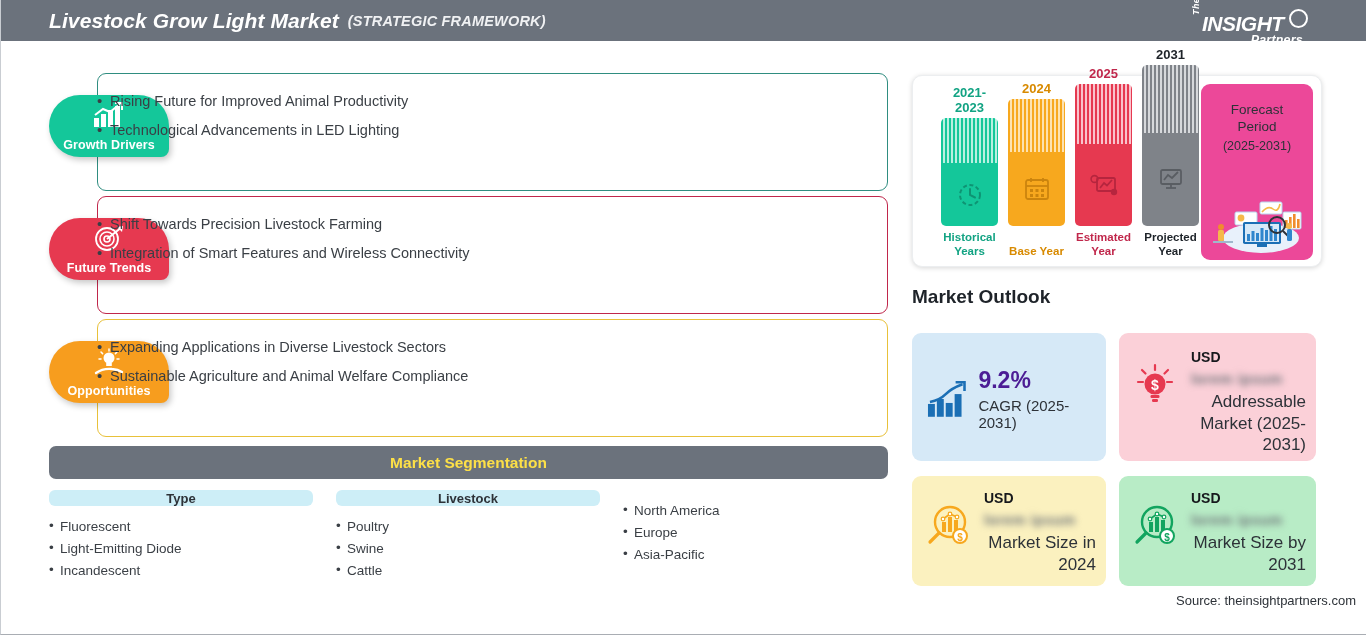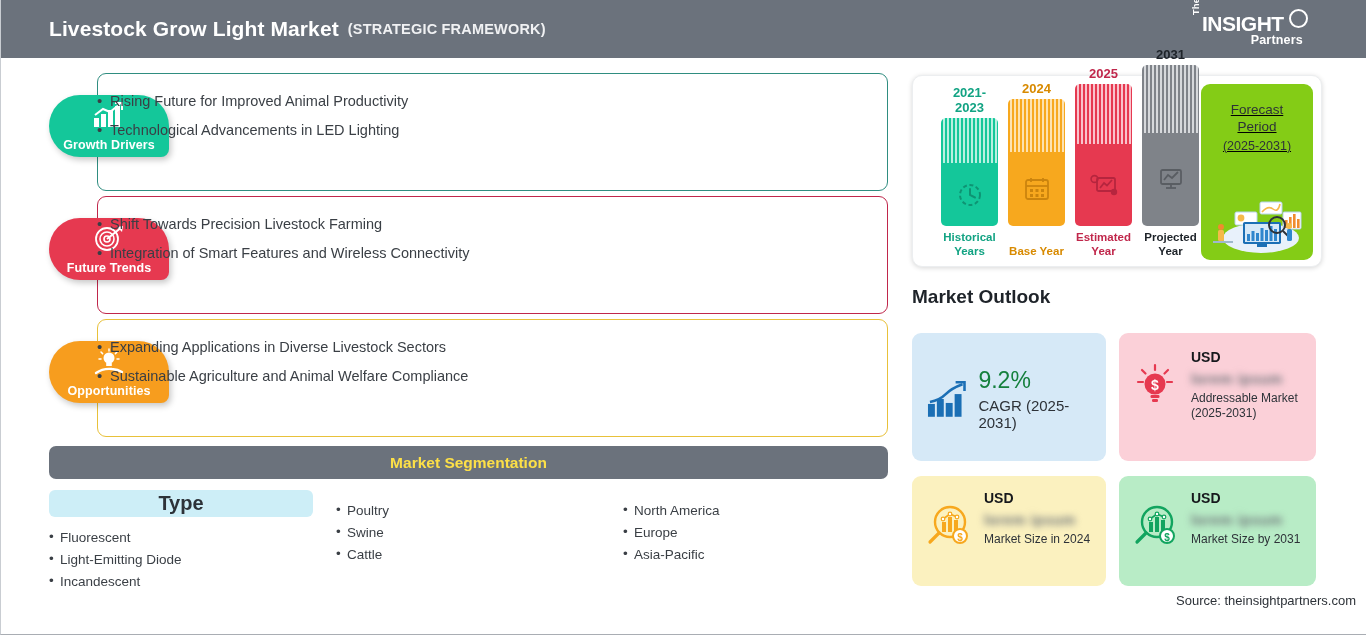--- a/index.html
+++ b/index.html
@@ -7,22 +7,22 @@
     width: 1366px; height: 635px;
     background: #ffffff;
     font-family: "Liberation Sans", sans-serif;
     overflow: hidden;
   }
   .page { position: relative; width: 1366px; height: 635px; background:#fff;
           border-left:1px solid #c9cdd2; border-bottom:1px solid #a9adb3; }
 
   
   .header {
-    position:absolute; left:0; top:0; width:1366px; height:58px;
-    background:#6b727c; display:flex; align-items:center;
+    position:absolute; left:0; top:0; width:1366px; height:41px;
+    background:#6b727c; display:flex; align-items:center;font-style:italic;
   }
   .hdr-title { margin-left:48px; color:#ffffff; font-size:21px; font-weight:bold;
                letter-spacing:.1px; }
   .hdr-sub { color:#f0f1f3; font-size:14.5px; font-weight:bold; margin-left:9px;
              letter-spacing:.2px; }
   .logo { position:absolute; right:58px; top:9px; width:118px; height:42px;
           color:#fff; }
   .logo .the { position:absolute; left:0; top:6px; font-size:9px; font-weight:bold;
                transform:rotate(-90deg); transform-origin:left top; letter-spacing:.4px; }
   .logo .insight { position:absolute; left:11px; top:3px; font-size:21px;
@@ -62,23 +62,23 @@
   .bg2 { top:160px; background:#e63950; }
   .bg3 { top:283px; background:#f79d1e; }
 
   
   .seg-hdr { position:absolute; left:48px; top:388px; width:839px; height:33px;
              background:#6b727c; border-radius:7px; color:#fde047; font-size:15.5px;
              font-weight:bold; display:flex; align-items:center; justify-content:center; }
   .seg-cols { position:absolute; left:48px; top:432px; width:839px; display:flex;
               gap:23px; }
   .seg-col { width:264px; }
-  .seg-col-hdr { height:27px; background:#cdeef7; border-radius:6px;
+  .seg-col-hdr { height:16px; background:#cdeef7; border-radius:6px;
                  display:flex; align-items:center; justify-content:center;
-                 font-size:20px; font-weight:bold; color:#2d3238; }
+                 font-size:13px; font-weight:bold; color:#2d3238; }
   .seg-col ul { margin-top:13px; }
   .seg-col li { list-style:none; font-size:13.5px; color:#3a3f45; margin-bottom:7px;
                 position:relative; padding-left:11px; }
   .seg-col li:before { content:"•"; position:absolute; left:0; top:-1px; }
 
   
   .right { position:absolute; left:900px; top:58px; width:466px; height:577px; }
 
   .fc-card { position:absolute; left:11px; top:17px; width:410px; height:192px;
              background:#fff; border-radius:10px; box-shadow:0 1px 5px rgba(0,0,0,.16);
@@ -89,44 +89,44 @@
             font-weight:bold; }
   .bar { position:absolute; bottom:32px; width:57px; border-radius:5px; overflow:hidden; }
   .bar .stripe { height:42%; width:100%; }
   .bar .solid { height:58%; width:100%; position:relative; }
   .bar .solid svg { position:absolute; left:50%; top:50%;
                     transform:translate(-50%,-50%); opacity:.55; }
   .bar-lbl { position:absolute; bottom:0; width:100%; text-align:center;
              font-size:11.5px; font-weight:bold; line-height:1.16; }
 
   .fc-right { position:absolute; right:8px; top:8px; width:112px; height:176px;
-              background:#84cc16; border-radius:9px;text-decoration:underline; }
+              background:#ec4899; border-radius:9px; }
   .fc-right .t1 { margin-top:18px; text-align:center; font-size:13.5px;
                   color:#2d3238; line-height:1.25; }
   .fc-right .t2 { text-align:center; font-size:12.5px; color:#2d3238; margin-top:3px; }
 
   .mo-title { position:absolute; left:11px; top:228px; font-size:19px;
               font-weight:bold; color:#1e2329; }
 
   .card { position:absolute; border-radius:9px; }
   .c-cagr { left:11px; top:275px; width:194px; height:128px; background:#d6e9f7; }
   .c-tam  { left:218px; top:275px; width:197px; height:128px; background:#fbd0d8; }
   .c-ms24 { left:11px; top:418px; width:194px; height:110px; background:#fbf1bf; }
   .c-ms31 { left:218px; top:418px; width:197px; height:110px; background:#b8ecc6; }
 
   .cagr-inner { position:absolute; left:14px; top:36px; display:flex;
                 align-items:center; gap:9px; }
-  .cagr-val { font-size:23px; font-weight:normal; color:#15803d; line-height:1; }
+  .cagr-val { font-size:23px; font-weight:bold; color:#4c1d95; line-height:1; }
   .cagr-sub { font-size:15px; color:#2d3238; margin-top:5px; }
 
   .card-body { position:absolute; left:72px; top:16px; right:10px; }
   .card-usd { font-size:14px; font-weight:bold; color:#16181c; }
   .card-blur { font-size:14.5px; font-weight:bold; color:#6d7278;
                filter:blur(3.6px); margin:6px 0 4px; letter-spacing:.5px; }
-  .card-cap { font-size:12px; color:#2d3238; line-height:1.27; }
+  .card-cap { font-size:17px; color:#2d3238; line-height:1.27;text-align:right; }
   .card-icon { position:absolute; left:13px; top:30px; }
   .c-ms24 .card-body, .c-ms31 .card-body { top:14px; }
   .c-ms24 .card-icon, .c-ms31 .card-icon { top:28px; }
 
   .source { position:absolute; right:11px; top:535px; font-size:13px; color:#2d3238; }
 </style>
 </head>
 <body>
 
 <div class="page">
@@ -205,20 +205,21 @@
     <div class="seg-cols">
       <div class="seg-col">
         <div class="seg-col-hdr">Type</div>
         <ul>
           <li>Fluorescent</li>
           <li>Light-Emitting Diode</li>
           <li>Incandescent</li>
         </ul>
       </div>
       <div class="seg-col">
+        <div class="seg-col-hdr">Livestock</div>
         <ul>
           <li>Poultry</li>
           <li>Swine</li>
           <li>Cattle</li>
         </ul>
       </div>
       <div class="seg-col">
         <ul>
           <li>North America</li>
           <li>Europe</li>

